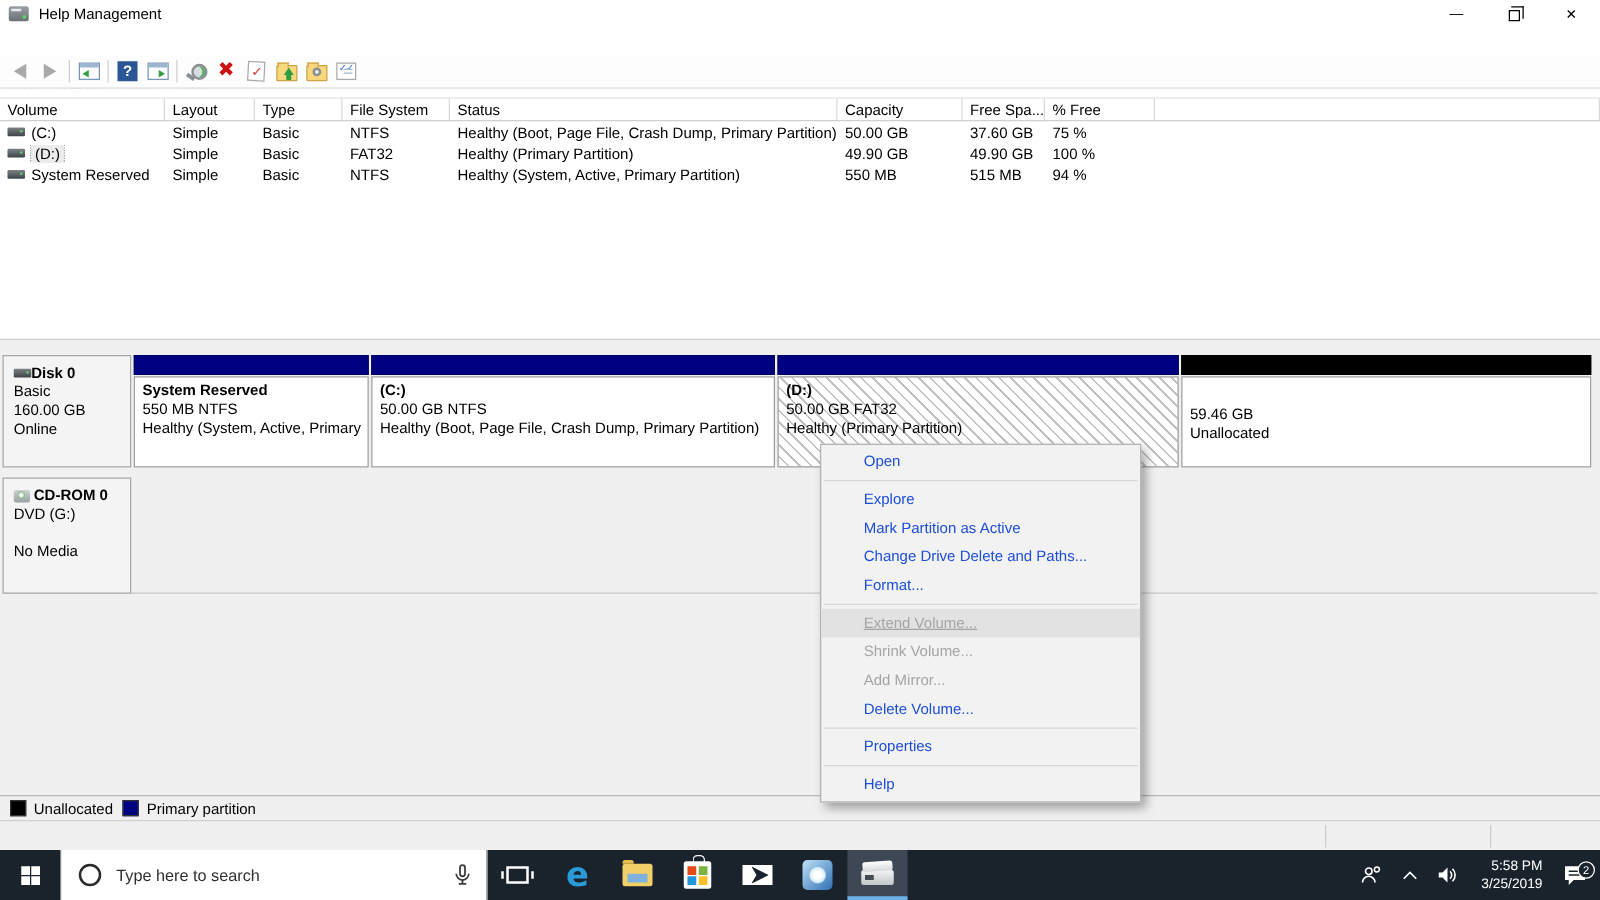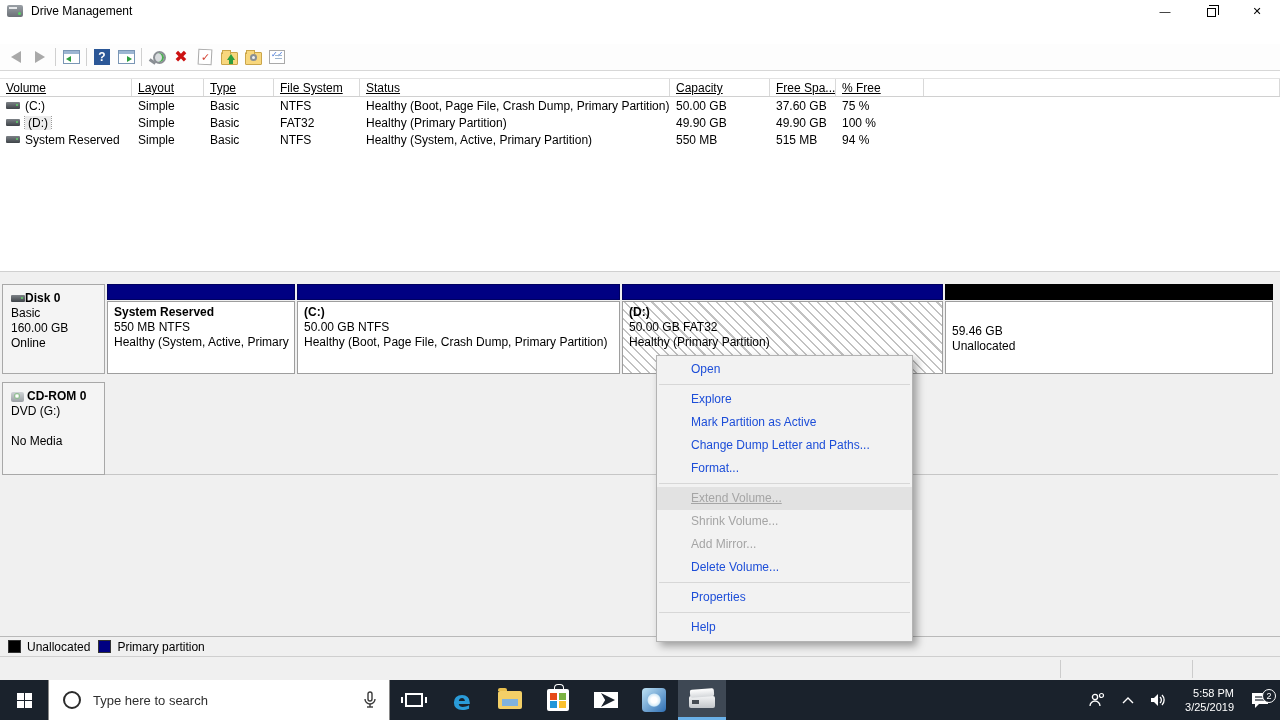--- a/index.html
+++ b/index.html
@@ -47,21 +47,21 @@
   .folder .up-arrow::after { content:""; position:absolute; left:-2px; top:6px; width:4px; height:4px; background:#2e9e3f; }
   .folder .mini-mag { position:absolute; left:4px; top:1px; width:7px; height:7px; border:2px solid #8a8f94; border-radius:50%; background:#eef0f2; }
   .props-ic { width:16px; height:14px; background:#fff; border:1px solid #a9a9a9; position:relative; }
   .props-ic::before { content:"✓✓"; position:absolute; left:1px; top:-1px; color:#3a6fd8; font-size:8px; letter-spacing:-1px; }
   .props-ic::after { content:""; position:absolute; right:2px; top:4px; width:7px; height:1px; background:#9db6d2; box-shadow:0 3px 0 #9db6d2; }
 
   
   .volume-pane { position:absolute; left:0; top:71px; width:1280px; height:200px; background:#fff; }
   .vgrid { display:grid; grid-template-columns:132px 72px 70px 86px 310px 100px 66px 88px 1fr; }
   .vhead { height:19px; margin-top:7px; border-top:1px solid #e3e3e3; border-bottom:1px solid #d0d0d0; }
-  .vhead .hcell { border-right:1px solid #d9d9d9; padding:2px 0 0 6px; font-size:12px; white-space:nowrap; overflow:hidden;text-decoration:underline; }
+  .vhead .hcell { border-right:1px solid #d9d9d9; padding:2px 0 0 6px; font-size:12px; white-space:nowrap; overflow:hidden; }
   .vrow { height:17px; align-items:center; }
   .vrow .cell { padding-left:6px; white-space:nowrap; overflow:hidden; font-size:12px; display:flex; align-items:center; gap:5px; }
   .drive-glyph { display:inline-block; width:14px; height:7px; background:linear-gradient(#7d8287,#3e4348); border-radius:1px; position:relative; flex:0 0 auto; }
   .drive-glyph::after { content:""; position:absolute; right:2px; top:2px; width:2px; height:2px; background:#5fd468; border-radius:50%; }
   .vol-label.selected { background:#ececec; outline:1px dotted #9a9a9a; padding:0 3px; }
 
   
   .graph-pane { position:absolute; left:0; top:271px; width:1280px; height:365px; background:#f0f0f0; border-top:1px solid #d0d0d0; }
   .disk-row { position:absolute; left:2px; top:12px; width:1276px; height:90px; }
   .disk-label { position:absolute; left:0; top:0; width:103px; height:90px; background:#f4f4f4; border:1px solid #a8a8a8; padding:6px 0 0 8px; line-height:15px; }
@@ -129,21 +129,21 @@
   .ac-wrap { position:relative; padding:0 10px 0 6px; display:flex; align-items:center; }
   .ac-badge { position:absolute; right:4px; bottom:6px; width:14px; height:14px; border:1px solid #fff; border-radius:50%; background:#1a222c; color:#fff; font-size:9px; display:flex; align-items:center; justify-content:center; }
 </style>
 </head>
 <body>
 
 <div class="screen">
 
   <div class="titlebar">
     <span class="title-icon"></span>
-    <span class="title-text">Drive Management</span>
+    <span class="title-text">Help Management</span>
     <div class="caption-buttons">
       <div class="cap-btn">—</div>
       <div class="cap-btn">
           <span class="restore-glyph"></span>
         </div>
       <div class="cap-btn">✕</div>
     </div>
   </div>
 
   <div class="menubar">
@@ -330,21 +330,21 @@
   <div class="status-bar">
     <div class="sb-sep" style="left:1060px;"></div>
     <div class="sb-sep" style="left:1192px;"></div>
   </div>
 
   <div class="context-menu" id="context-menu">
       <div class="cm-item">Open</div>
       <div class="cm-sep"></div>
       <div class="cm-item">Explore</div>
       <div class="cm-item">Mark Partition as Active</div>
-      <div class="cm-item">Change Dump Letter and Paths...</div>
+      <div class="cm-item">Change Drive Delete and Paths...</div>
       <div class="cm-item">Format...</div>
       <div class="cm-sep"></div>
       <div class="cm-item disabled highlighted">Extend Volume...</div>
       <div class="cm-item disabled">Shrink Volume...</div>
       <div class="cm-item disabled">Add Mirror...</div>
       <div class="cm-item">Delete Volume...</div>
       <div class="cm-sep"></div>
       <div class="cm-item">Properties</div>
       <div class="cm-sep"></div>
       <div class="cm-item">Help</div>

